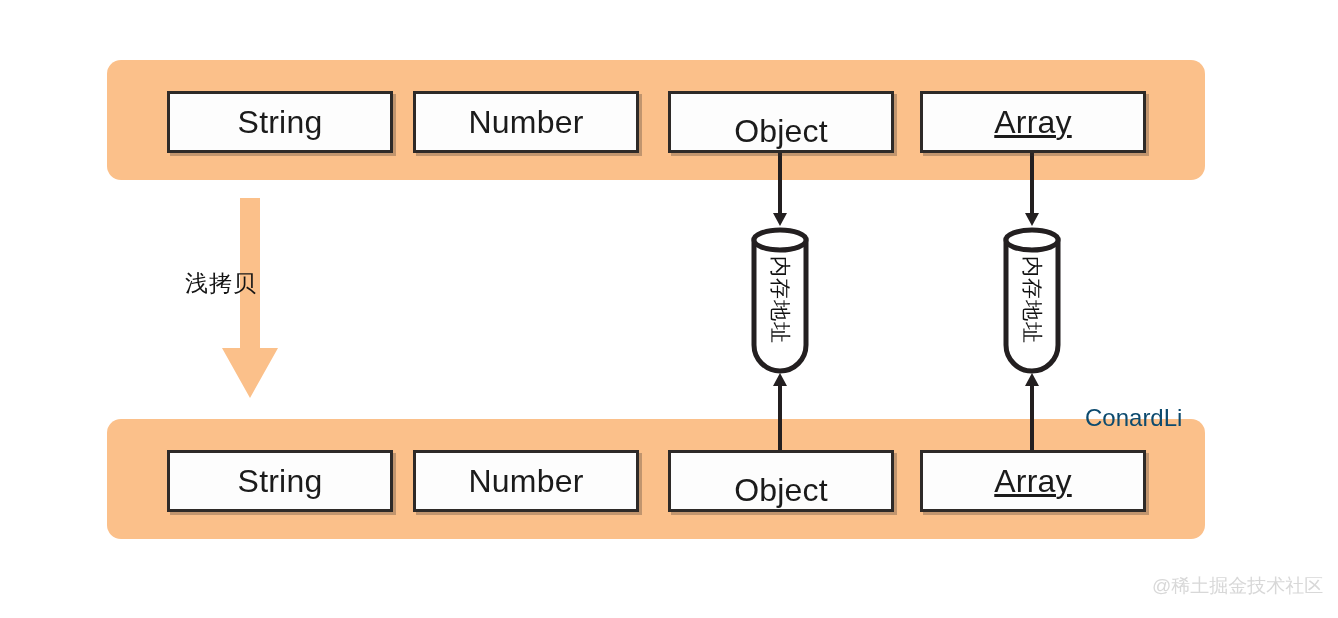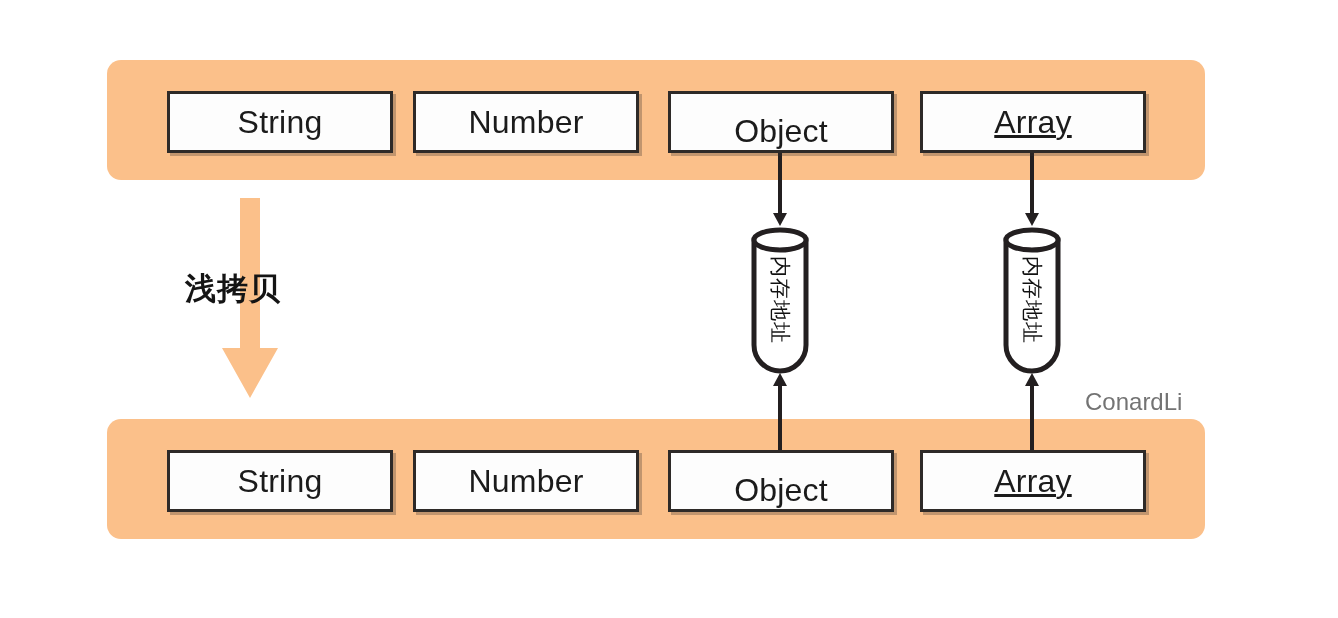--- a/index.html
+++ b/index.html
@@ -60,22 +60,22 @@
   .big-arrow {
     position: absolute;
     left: 218px;
     top: 198px;
   }
 
   .label-shallow {
     position: absolute;
     left: 185px;
     top: 268px;
-    font-size: 31px;
-    font-weight: bold;
+    font-size: 23px;
+    font-weight: normal;
     color: #141414;
     letter-spacing: 1px;
     white-space: nowrap;
     z-index: 5;
   }
 
   
   .cylinder {
     position: absolute;
     width: 62px;
@@ -103,23 +103,23 @@
     letter-spacing: 1px;
   }
 
   
   .connector { position: absolute; }
 
   
   .author {
     position: absolute;
     left: 1085px;
-    top: 388px;
+    top: 404px;
     font-size: 24px;
-    color: #737373;
+    color: #0c4a6e;
     white-space: nowrap;
   }
   .site-watermark {
     position: absolute;
     left: 1152px;
     top: 573px;
     font-size: 19px;
     color: #d8d8d8;
     white-space: nowrap;
   }
@@ -201,14 +201,15 @@
       <ellipse cx="31" cy="16" rx="26" ry="10" fill="#ffffff" stroke="#231f20" stroke-width="5"></ellipse>
       <path d="M6,19 A26,9 0 0 0 56,19" fill="none" stroke="#231f20" stroke-width="3"></path>
     </svg>
     <div class="cyl-text">
       <span>内存地址</span>
     </div>
   </div>
 
   <div class="author">ConardLi</div>
 
+  <div class="site-watermark">@稀土掘金技术社区</div>
 
 </div>
 
 </body></html>

